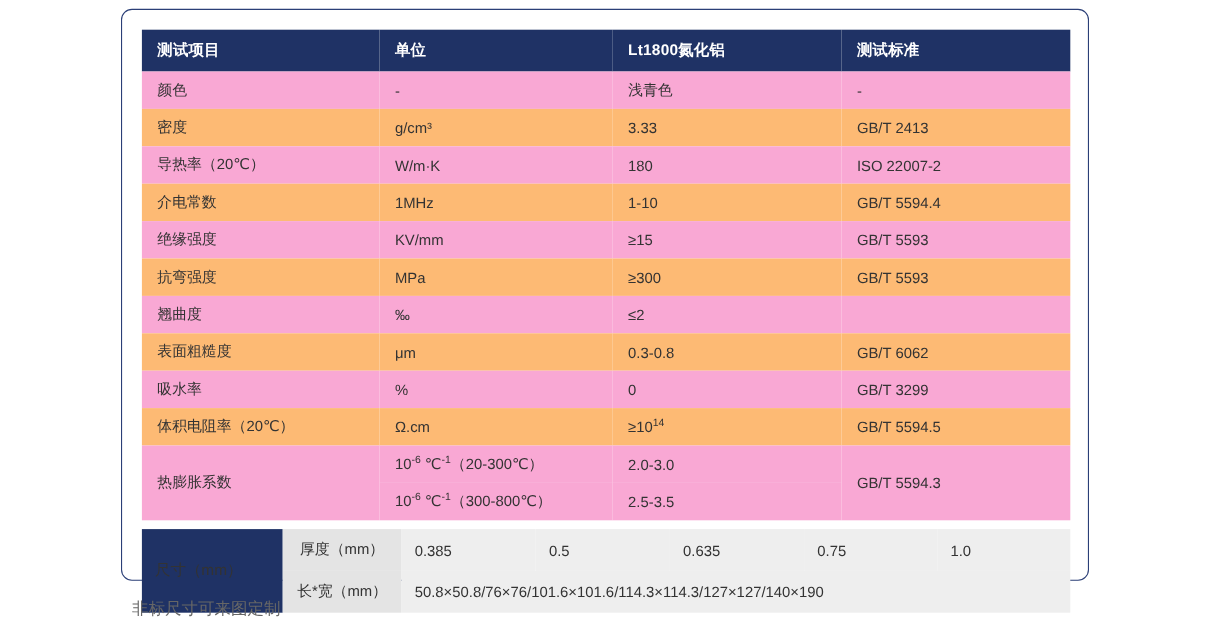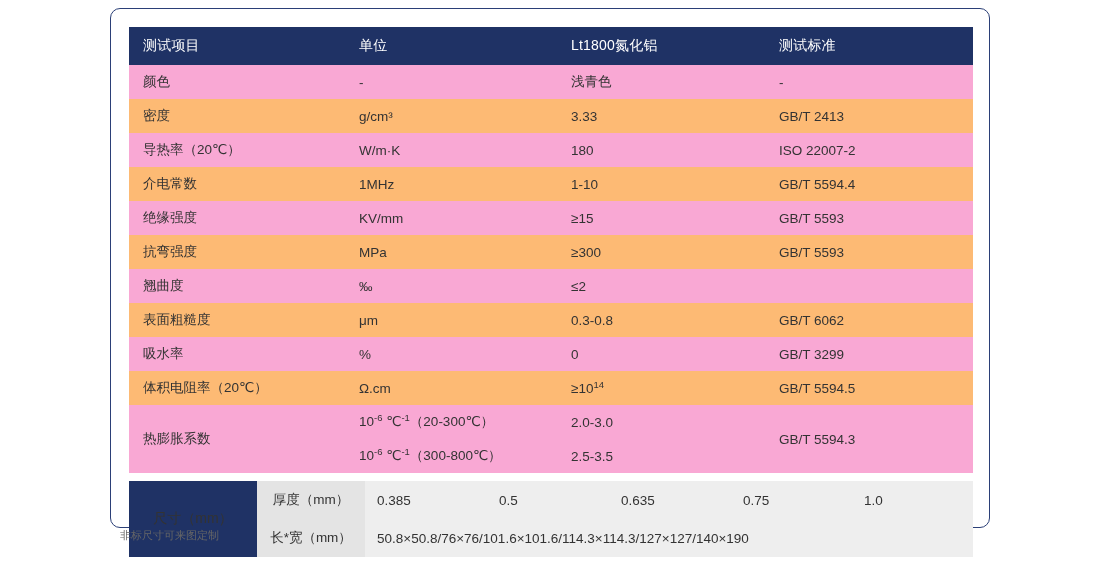--- a/index.html
+++ b/index.html
@@ -39,21 +39,21 @@
     font-size: 13.5px;
   }
   table.spec col.c1 { width: 216px; }
   table.spec col.c2 { width: 212px; }
   table.spec col.c3 { width: 208px; }
   table.spec col.c4 { width: 208px; }
 
   table.spec thead th {
     background: #1f3265;
     color: #ffffff;
-    font-weight: normal;
+    font-weight: bold;
     text-align: left;
     padding: 10px 14px;
     font-size: 14px;
     letter-spacing: 0.2px;
   }
   table.spec tbody td {
     padding: 8px 14px;
     text-align: left;
     color: #333333;
     font-size: 13.5px;
@@ -97,36 +97,36 @@
 
   table.sizes td {
     padding: 10px 12px;
     background: #eeeeee;
     color: #333333;
     vertical-align: middle;
   }
   td.size-title {
     background: #1f3265 !important;
     color: #ffffff;
-    text-align: center;
+    text-align: left;
     font-size: 14px;
     font-weight: normal;
   }
   td.size-rowlabel {
     background: #e4e4e4 !important;
     text-align: center;
   }
   td.size-wide {
     text-align: left;
   }
   .note {
     position: absolute;
     left: 120px;
-    top: 528px;
-    font-size: 11px;
+    top: 544px;
+    font-size: 15px;
     color: #666666;
     text-align: right;
   }
 </style>
 </head>
 <body>
 
 <div class="page">
 
   <div class="card">

